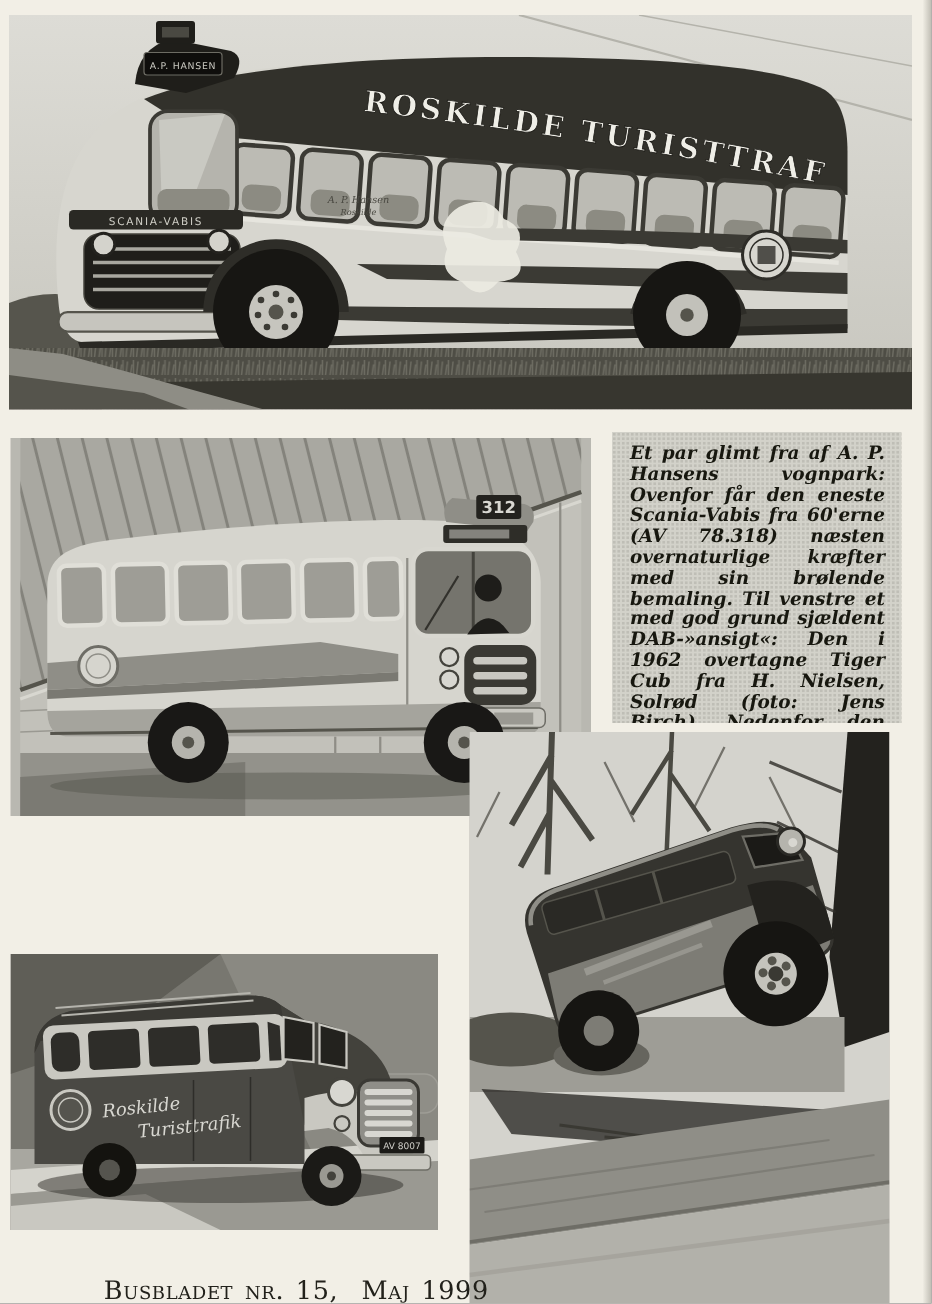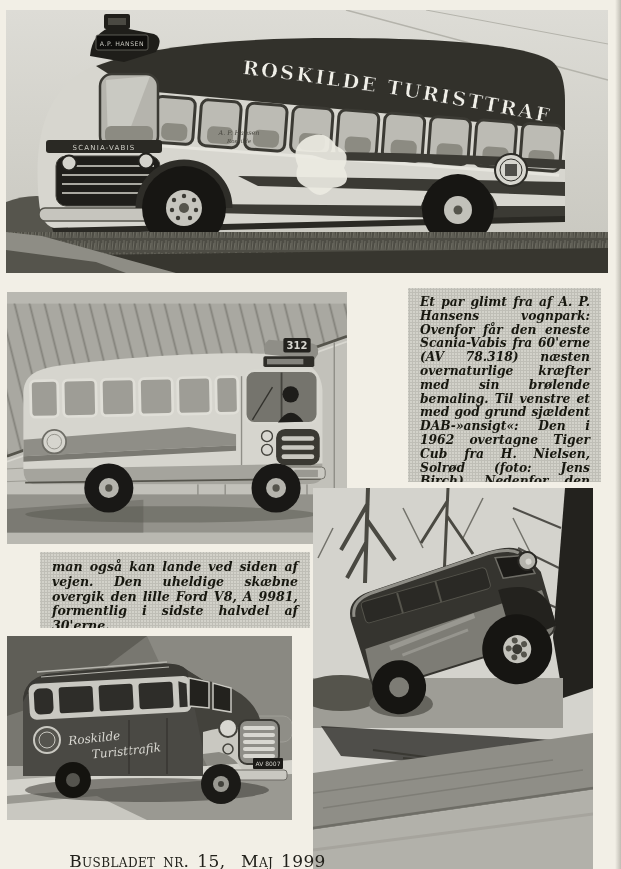--- a/index.html
+++ b/index.html
@@ -17,21 +17,21 @@
     background:linear-gradient(to right, rgba(0,0,0,0), rgba(60,58,48,.28));
     pointer-events:none;
   }
   figure.photo{
     position:absolute;margin:0;padding:0;
     background:#b9b8b1;
     overflow:hidden;
   }
   figure.photo svg{display:block;width:100%;height:100%;}
   #photo-top   {left:6px;  top:10px;  width:602px; height:263px;}
-  #photo-dab   {left:7px;  top:292px; width:340px; height:252px;}
+  #photo-dab   {left:7px;  top:292px; width:387px; height:252px;}
   #photo-ditch {left:313px;top:488px; width:280px; height:381px;}
   #photo-opel  {left:7px;  top:636px; width:285px; height:184px;}
   .caption{
     position:absolute;
     background-color:#d3d2ca;
     background-image:radial-gradient(rgba(110,110,100,.20) 1px, transparent 1.2px);
     background-size:3px 3px;
     color:#17170f;
     font-style:italic;
     font-weight:bold;
@@ -319,24 +319,20 @@
       <g stroke="#7a7972" stroke-width="1.5" opacity="0.8">
         <line x1="10" y1="320" x2="270" y2="282"></line>
           <line x1="0" y1="305" x2="240" y2="272"></line>
       </g>
       <polygon points="0,342 280,302 280,381 0,381" fill="#b2b1aa"></polygon>
       <line x1="0" y1="340" x2="280" y2="300" stroke="#6e6d66" stroke-width="2.5"></line>
       <line x1="0" y1="362" x2="280" y2="326" stroke="#a19f98" stroke-width="3" opacity="0.7"></line>
     </svg>
   </figure>
 
-  <aside class="caption" id="caption-mid">
-    <p>man også kan lande ved siden af vejen. Den uheldige skæbne overgik den lille Ford V8, A 9981, formentlig i sidste halvdel af 30'erne.</p>
-
-  </aside>
 
   <figure class="photo" id="photo-opel">
     <svg viewBox="0 0 285 184" xmlns="http://www.w3.org/2000/svg">
       <rect width="285" height="184" fill="#787770"></rect>
       <polygon points="140,0 285,0 285,130 200,130" fill="#8a8982"></polygon>
       <polygon points="0,0 140,0 60,60 0,80" fill="#5f5e57"></polygon>
 
       <rect x="243" y="80" width="42" height="26" rx="9" fill="#8f8e87" stroke="#9e9d96"></rect>
 
       <rect x="0" y="130" width="285" height="54" fill="#a8a7a0"></rect>

